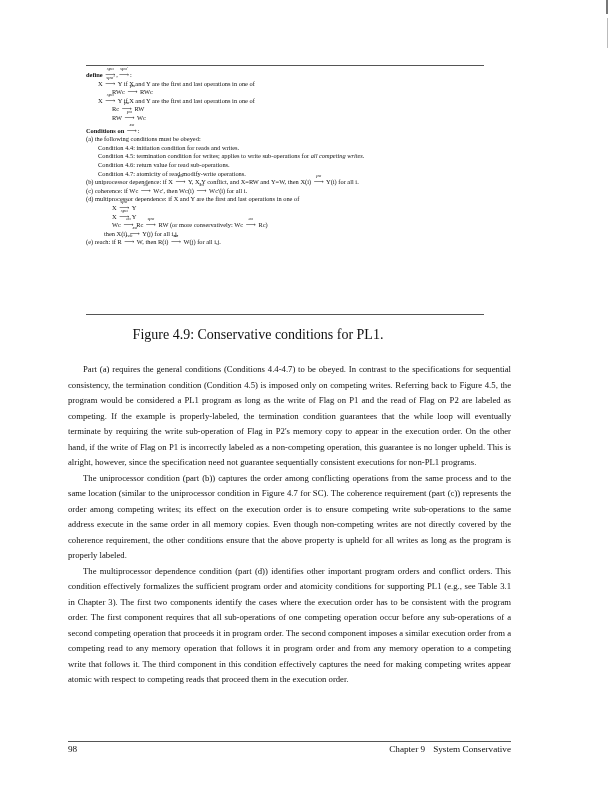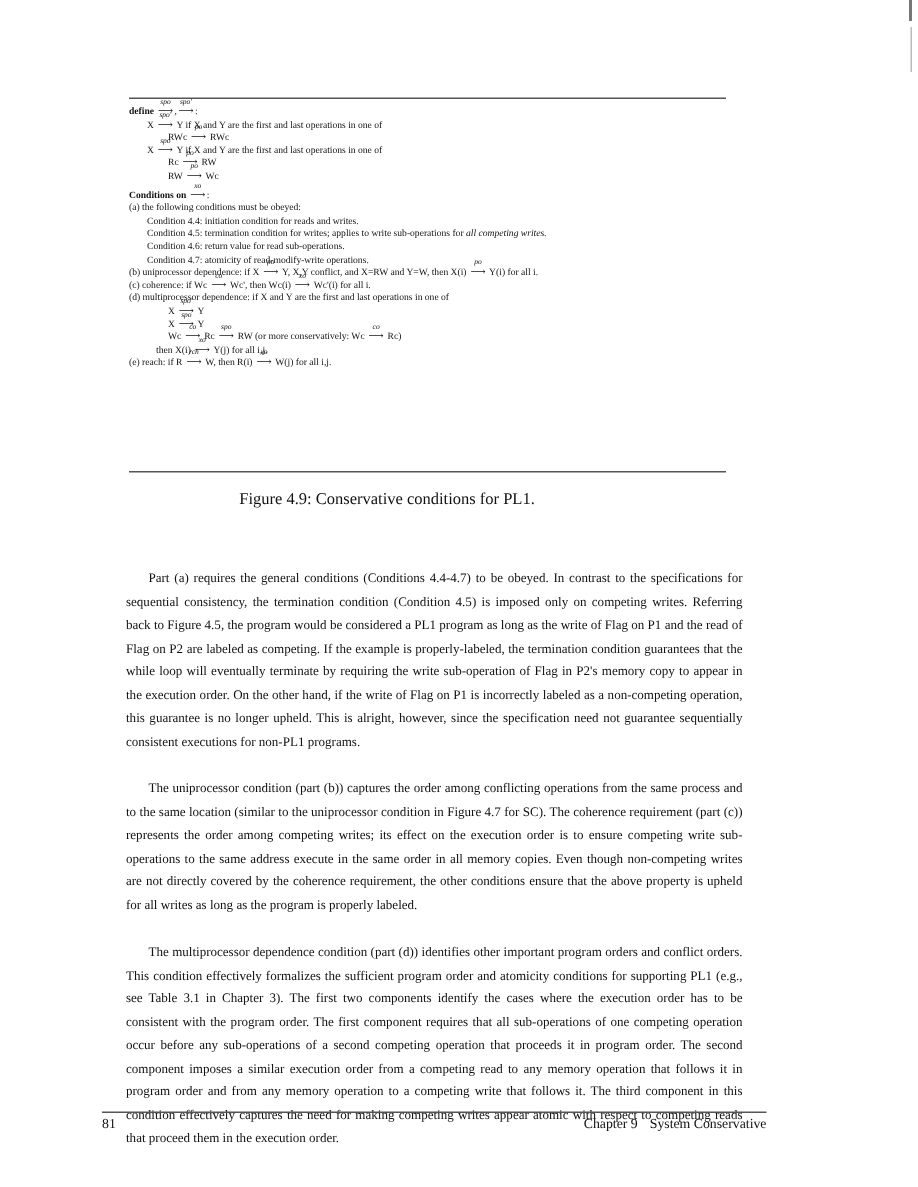--- a/index.html
+++ b/index.html
@@ -10,23 +10,23 @@
   .fig .line { white-space: nowrap; position: relative; }
   .ind1 { padding-left: 12px; }
   .ind2 { padding-left: 26px; }
   .ind4 { padding-left: 18px; }
   b.kw { font-weight: bold; }
   .arr { display: inline-block; position: relative; vertical-align: baseline; margin: 0 1px; }
   .arr .lab { position: absolute; left: 0; right: 0; top: -5px; text-align: center; font-style: italic; font-size: 5px; line-height: 5px; }
   .arr .shaft { display: inline-block; font-size: 7px; line-height: 7px; }
   .gap { height: 4px; }
   em.it { font-style: italic; }
-  .caption { position: absolute; left: 0; width: 516px; top: 327px; text-align: center; font-size: 11px; }
+  .caption { position: absolute; left: 0; width: 516px; top: 327px; text-align: center; font-size: 14px; }
   .body { position: absolute; left: 68px; width: 443px; top: 362px; font-size: 8.7px; line-height: 15.5px; text-align: justify; }
-  .body p { margin: 16px; text-indent: 15px; }
+  .body p { margin: 0; text-indent: 15px; }
   .footer { position: absolute; top: 744px; left: 68px; width: 443px; font-size: 9.2px; }
   .footer .pg { position: absolute; left: 0; }
   .footer .ch { position: absolute; right: 0; }
   .footer .ch span { margin-right: 8px; }
   .scanmark { position: absolute; background: #777; }
 </style>
 </head>
 <body>
 
 <div class="scanmark" style="left:606px;top:0;width:2px;height:14px;"></div>
@@ -127,15 +127,15 @@
 <div class="caption">Figure 4.9: Conservative conditions for PL1.</div>
 
 <div class="body">
   <p>Part (a) requires the general conditions (Conditions 4.4-4.7) to be obeyed. In contrast to the specifications for sequential consistency, the termination condition (Condition 4.5) is imposed only on competing writes. Referring back to Figure 4.5, the program would be considered a PL1 program as long as the write of Flag on P1 and the read of Flag on P2 are labeled as competing. If the example is properly-labeled, the termination condition guarantees that the while loop will eventually terminate by requiring the write sub-operation of Flag in P2's memory copy to appear in the execution order. On the other hand, if the write of Flag on P1 is incorrectly labeled as a non-competing operation, this guarantee is no longer upheld. This is alright, however, since the specification need not guarantee sequentially consistent executions for non-PL1 programs.</p>
   <p>The uniprocessor condition (part (b)) captures the order among conflicting operations from the same process and to the same location (similar to the uniprocessor condition in Figure 4.7 for SC). The coherence requirement (part (c)) represents the order among competing writes; its effect on the execution order is to ensure competing write sub-operations to the same address execute in the same order in all memory copies. Even though non-competing writes are not directly covered by the coherence requirement, the other conditions ensure that the above property is upheld for all writes as long as the program is properly labeled.</p>
   <p>The multiprocessor dependence condition (part (d)) identifies other important program orders and conflict orders. This condition effectively formalizes the sufficient program order and atomicity conditions for supporting PL1 (e.g., see Table 3.1 in Chapter 3). The first two components identify the cases where the execution order has to be consistent with the program order. The first component requires that all sub-operations of one competing operation occur before any sub-operations of a second competing operation that proceeds it in program order. The second component imposes a similar execution order from a competing read to any memory operation that follows it in program order and from any memory operation to a competing write that follows it. The third component in this condition effectively captures the need for making competing writes appear atomic with respect to competing reads that proceed them in the execution order.</p>
 </div>
 
 <div class="rule" style="left:68px;top:741px;width:443px;"></div>
 <div class="footer">
-  <span class="pg">81</span>
+  <span class="pg">98</span>
   <span class="ch"><span>Chapter 9</span><span style="margin-right:0">System Conservative</span></span>
 </div>
 
 </body></html>

